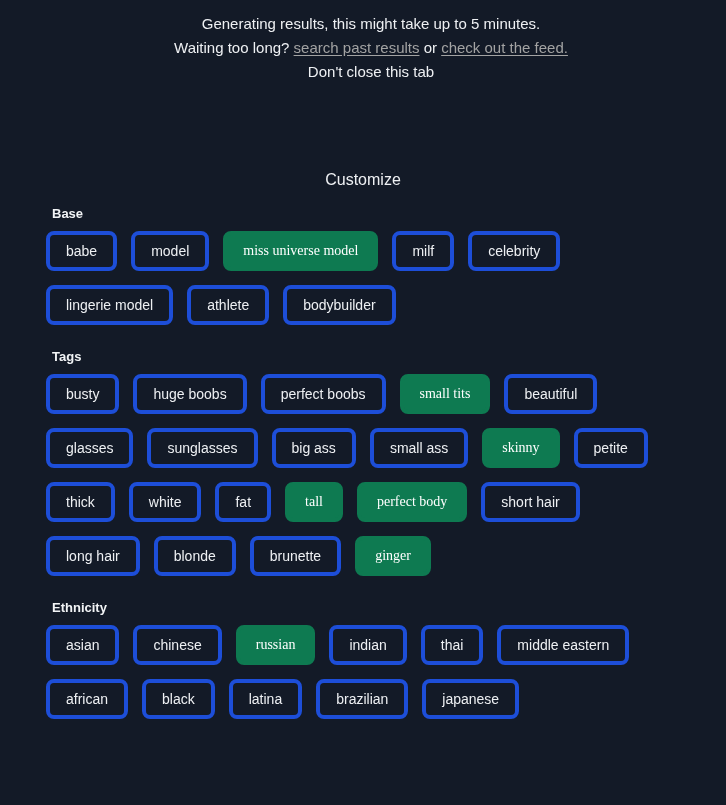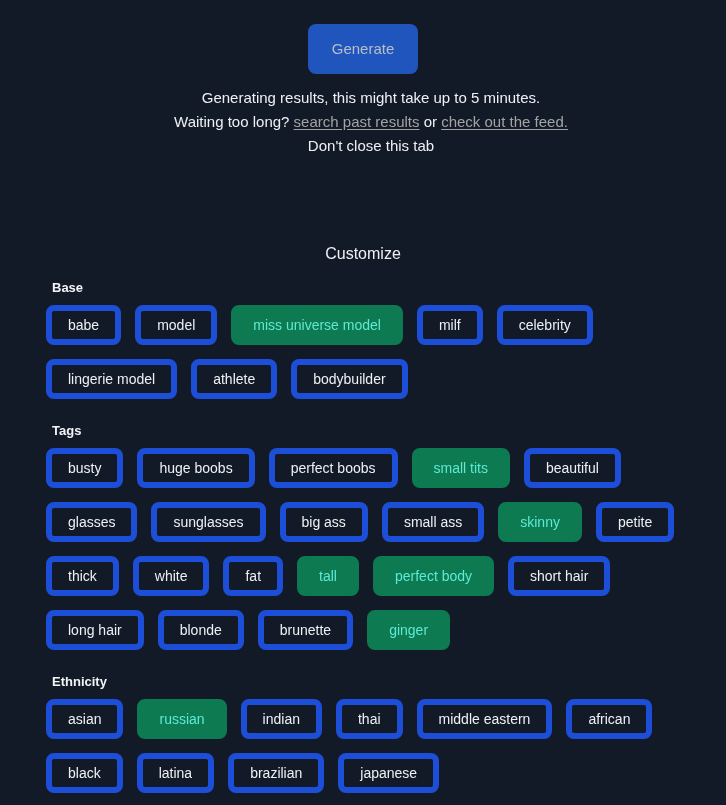--- a/index.html
+++ b/index.html
@@ -87,44 +87,42 @@
     gap: 14px;
     margin-bottom: 24px;
   }
 
   .chip {
     height: 40px;
     display: inline-flex;
     align-items: center;
     justify-content: center;
     padding: 0 16px;
-    border: 6px solid #1d4ed8;
+    border: 4px solid #1d4ed8;
     border-radius: 8px;
     background: #131a27;
     color: #eef0f3;
     font-size: 14px;
     line-height: 1;
     white-space: nowrap;
     cursor: pointer;
     font-family: "Liberation Sans", sans-serif;
   }
   .chip.selected {
     background: #0e7a51;
     border-color: #0e7a51;
-    color: #5eead4;
+    color: #ffffff;
+    font-family: Liberation Serif, serif;
   }
 </style>
 </head>
 <body>
 
 <div class="page">
 
-  <div class="generate-wrap">
-    <button class="generate-button">Generate</button>
-  </div>
 
   <div class="status-block">
     <span class="status-line">Generating results, this might take up to 5 minutes.</span>
     <span class="status-line"><span>Waiting too long? </span><a class="status-link" href="#">search past results</a><span> or </span><a class="status-link" href="#">check out the feed.</a></span>
     <span class="status-line">Don't close this tab</span>
   </div>
 
   <h2 class="customize-heading">Customize</h2>
 
   <div class="groups">
@@ -164,20 +162,21 @@
           <button class="chip">long hair</button>
           <button class="chip">blonde</button>
           <button class="chip">brunette</button>
           <button class="chip selected">ginger</button>
         </div>
       </div>
       <div class="group">
         <div class="group-label">Ethnicity</div>
         <div class="chip-row">
           <button class="chip">asian</button>
+          <button class="chip">chinese</button>
           <button class="chip selected">russian</button>
           <button class="chip">indian</button>
           <button class="chip">thai</button>
           <button class="chip">middle eastern</button>
           <button class="chip">african</button>
           <button class="chip">black</button>
           <button class="chip">latina</button>
           <button class="chip">brazilian</button>
           <button class="chip">japanese</button>
         </div>

